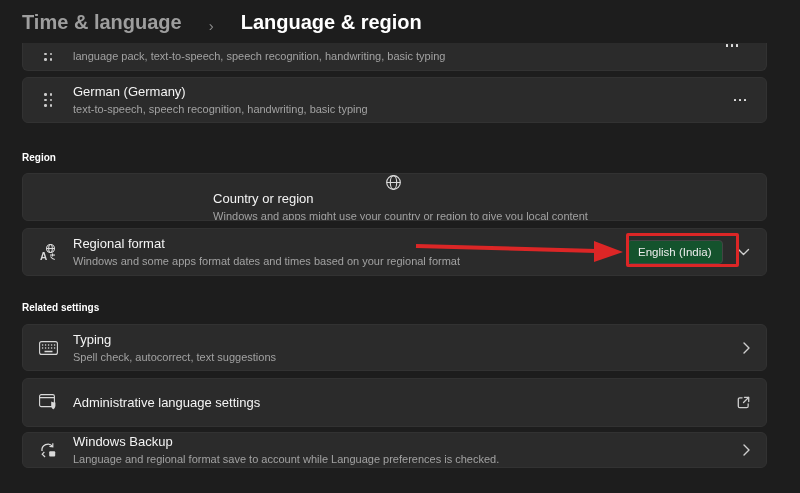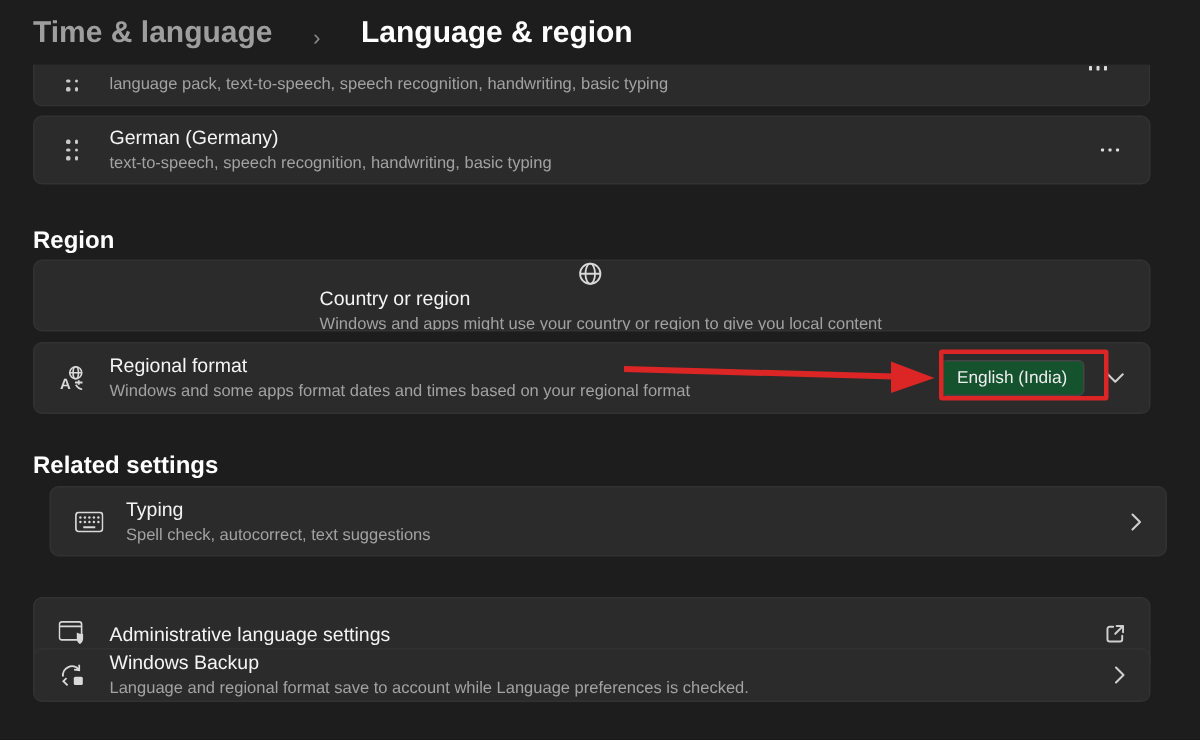--- a/index.html
+++ b/index.html
@@ -35,21 +35,21 @@
   .card .icon-cell {
     width: 22px; display: flex; justify-content: center; align-items: center;
     flex: 0 0 auto;
   }
   .card .text-cell { flex: 1 1 auto; margin-left: 14px; min-width: 0; }
   .row-title { font-size: 13px; color: #f4f4f4; line-height: 16px; }
   .row-sub { font-size: 11px; color: #a2a2a2; line-height: 13px; margin-top: 3px; }
 
   .section-label {
     position: absolute; left: 22px;
-    font-size: 16px; font-weight: 600; color: #ffffff;
+    font-size: 10px; font-weight: 600; color: #ffffff;
   }
 
   
   .drag-dots { display: grid; grid-template-columns: repeat(2, 2.5px); gap: 3px; }
   .drag-dots span { width: 2.5px; height: 2.5px; border-radius: 50%; background: #c9c9c9; }
 
   
   .more-btn { display: flex; gap: 2.5px; align-items: center; cursor: pointer; padding: 4px; }
   .more-btn span { width: 2.5px; height: 2.5px; background: #dcdcdc; border-radius: 0.5px; }
 
@@ -181,21 +181,21 @@
   </div>
 
   <svg class="anno-arrow" width="218" height="28" viewBox="0 0 218 28">
     <line x1="5" y1="10" x2="185" y2="15" stroke="#dc2626" stroke-width="4"></line>
     <polygon points="183,5 212,16 183,26" fill="#dc2626"></polygon>
   </svg>
   <div class="anno-box"></div>
 
   <div class="section-label" style="top:302px;text-align:center;">Related settings</div>
 
-  <div class="card" style="top:324px; height:47px;margin-left:11px;">
+  <div class="card" style="top:324px; height:47px;">
     <div class="icon-cell">
       <svg class="icon" width="19" height="14" viewBox="0 0 19 14">
         <rect x="0.6" y="0.6" width="17.8" height="12.8" rx="2"></rect>
         <g fill="#d9d9d9" stroke="none">
           <circle cx="3.6" cy="4" r="0.8"></circle>
             <circle cx="6.6" cy="4" r="0.8"></circle>
             <circle cx="9.6" cy="4" r="0.8"></circle>
             <circle cx="12.6" cy="4" r="0.8"></circle>
             <circle cx="15.6" cy="4" r="0.8"></circle>
           <circle cx="3.6" cy="7" r="0.8"></circle>
@@ -211,21 +211,21 @@
       <div class="row-title">Typing</div>
       <div class="row-sub">Spell check, autocorrect, text suggestions</div>
     </div>
     <div class="chev-right">
       <svg class="chev" width="7" height="12" viewBox="0 0 7 12">
           <path d="M1 1 L6 6 L1 11"></path>
         </svg>
     </div>
   </div>
 
-  <div class="card" style="top:398px; height:49px;">
+  <div class="card" style="top:378px; height:49px;">
     <div class="icon-cell">
       <svg class="icon" width="18" height="17" viewBox="0 0 18 17">
         <rect x="0.6" y="0.6" width="14.8" height="12" rx="1.6"></rect>
         <line x1="0.6" y1="3.6" x2="15.4" y2="3.6"></line>
         <path d="M12.2 7.6 c1.4 0.9 2.8 1 4.2 1 v3.2 c0 2.2 -2.1 3.6 -2.1 3.6 s-2.1 -1.4 -2.1 -3.6 z" fill="#d9d9d9" stroke="none"></path>
       </svg>
     </div>
     <div class="text-cell">
       <div class="row-title">Administrative language settings</div>
     </div>

